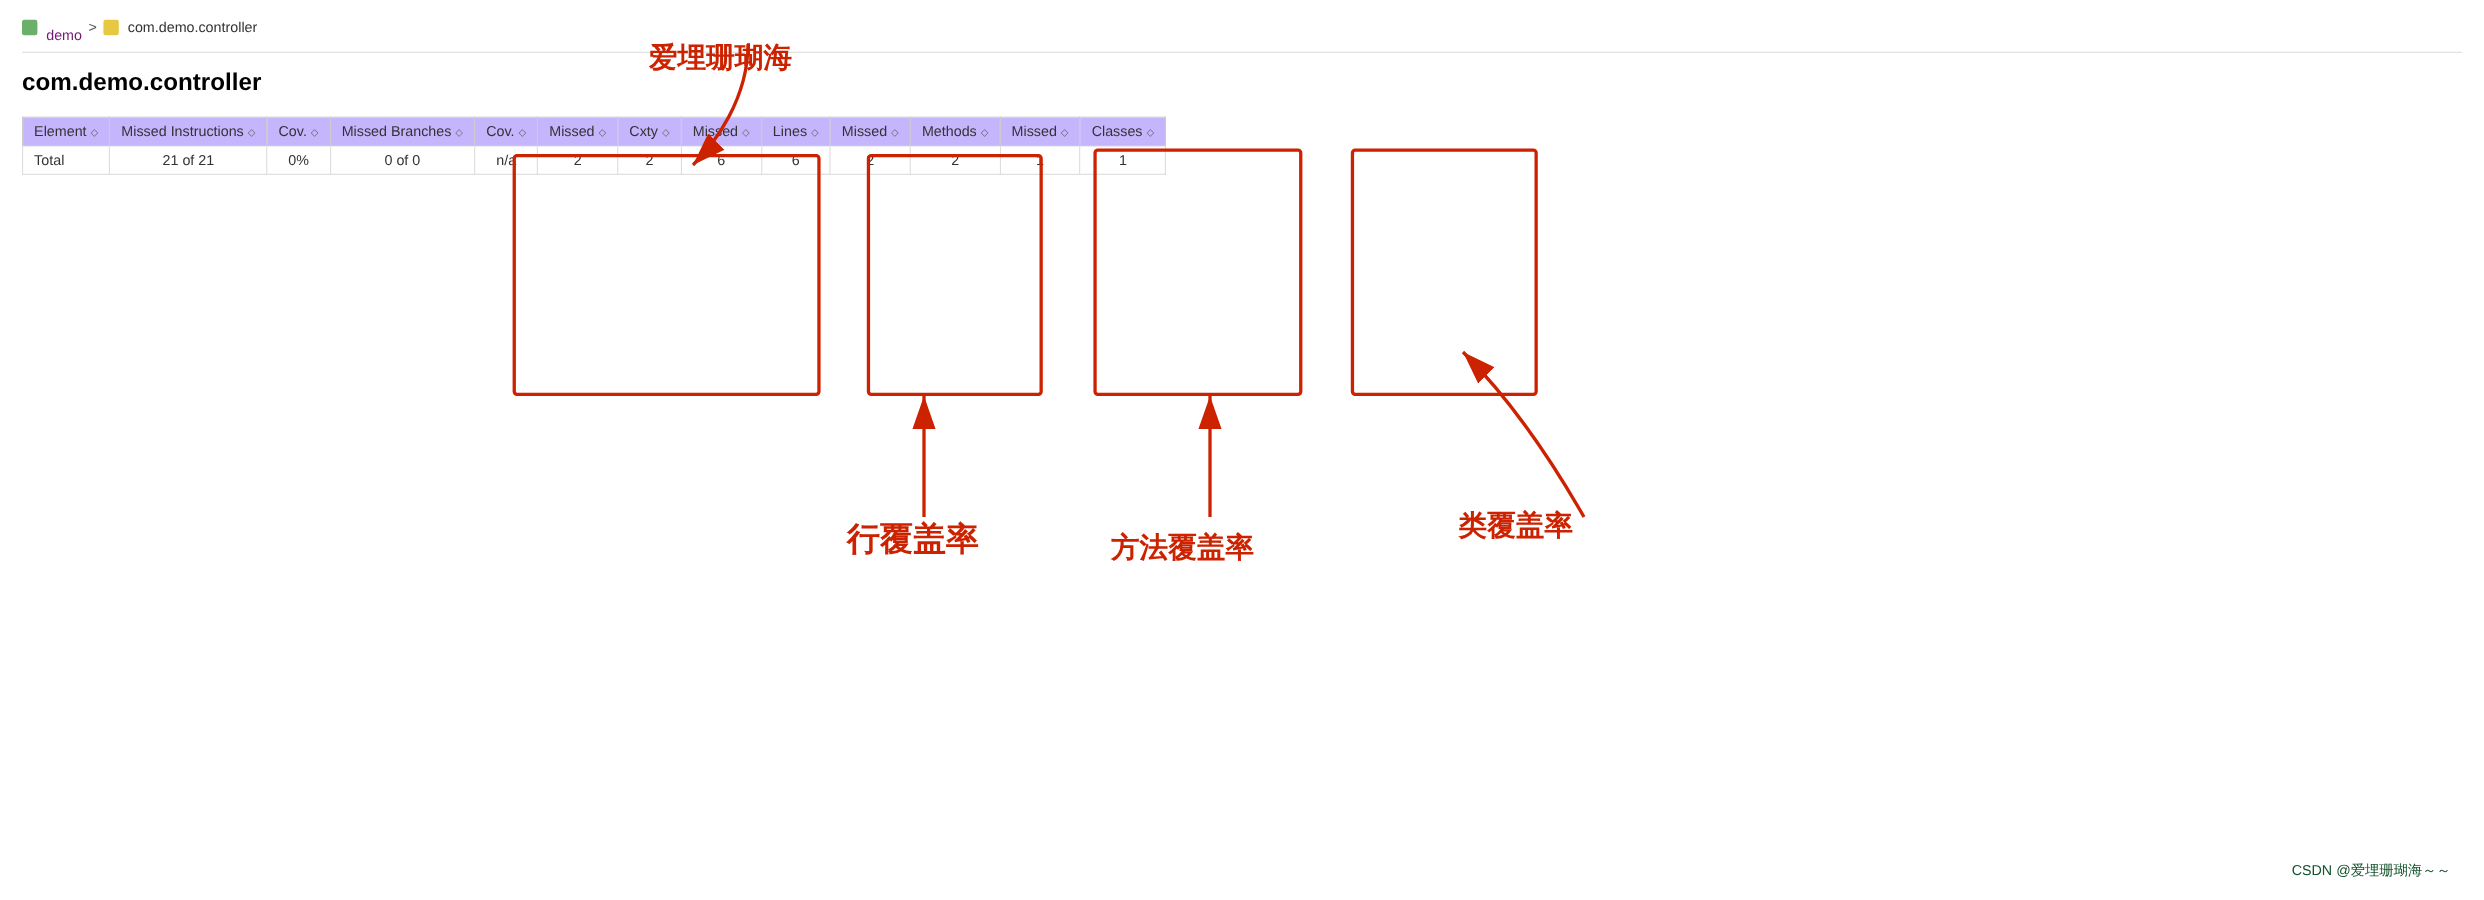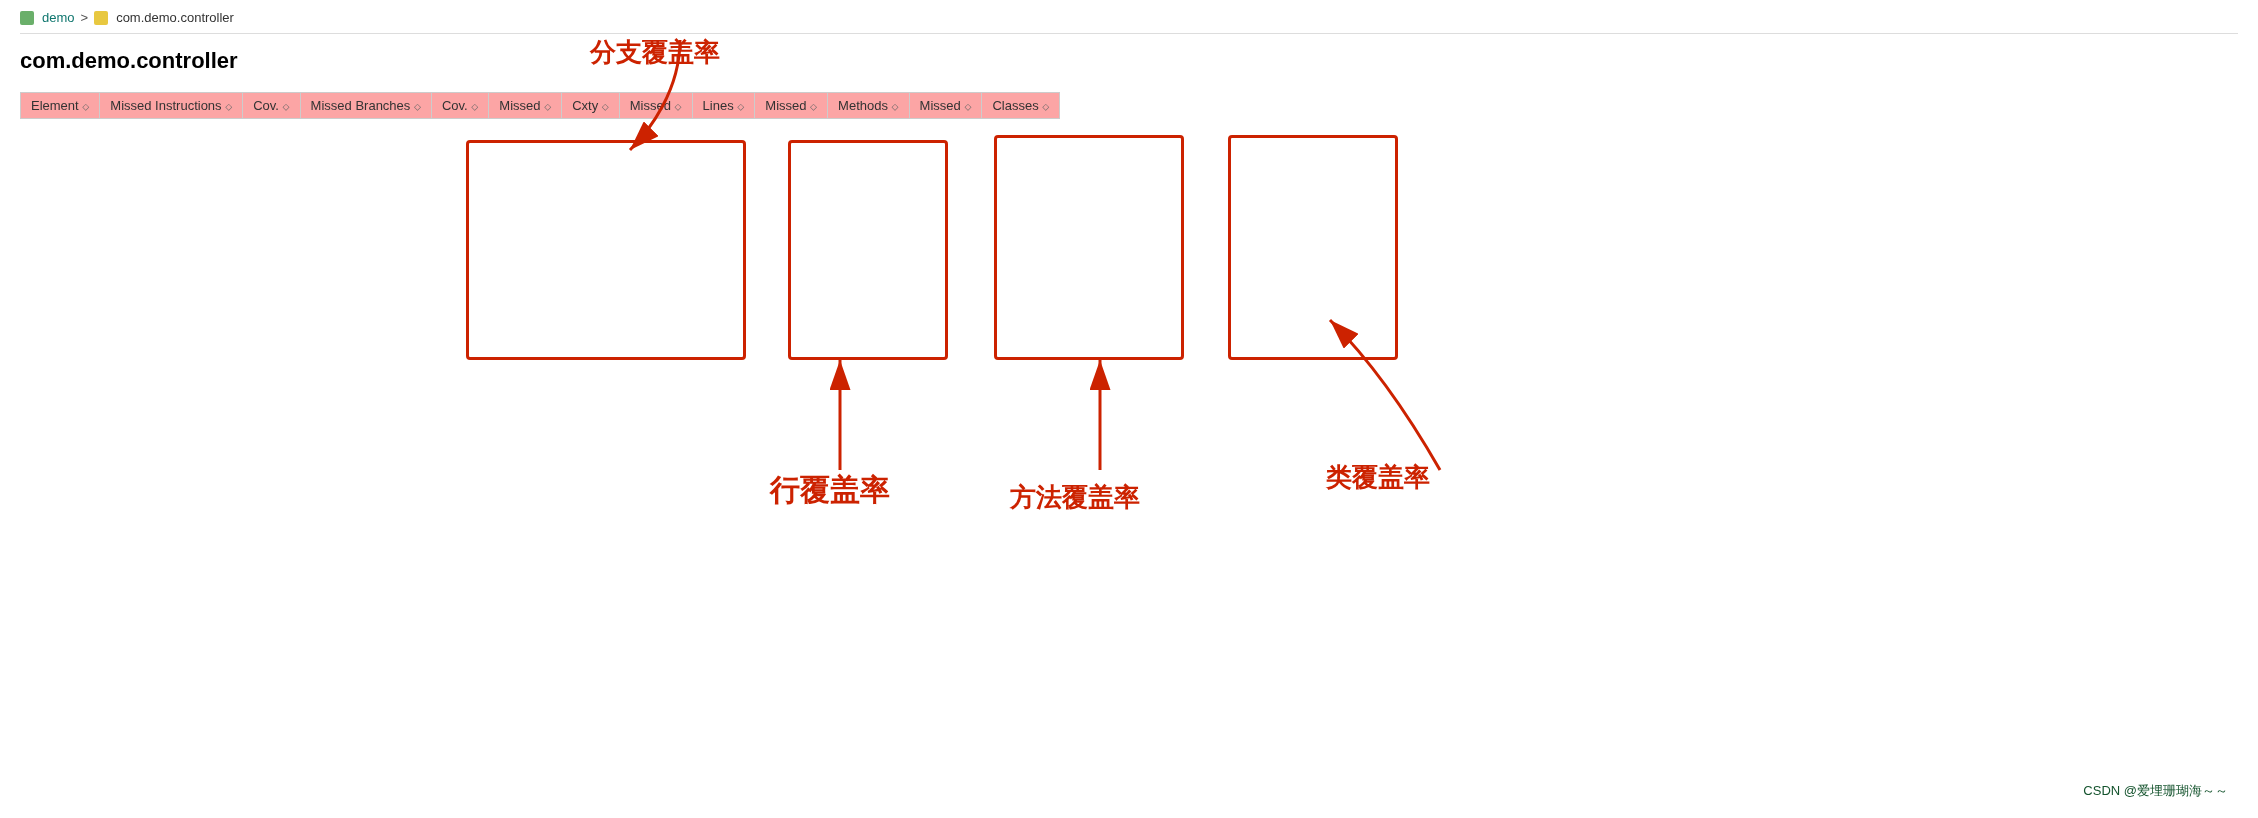--- a/index.html
+++ b/index.html
@@ -17,22 +17,23 @@
     .breadcrumb {
       display: flex;
       align-items: center;
       gap: 6px;
       font-size: 13px;
       margin-bottom: 14px;
       border-bottom: 1px solid #ddd;
       padding-bottom: 8px;
     }
     .breadcrumb a {
-      color: #0f766e;
+      color: #701a75;
       text-decoration: none;
+      margin-top: 14px;
     }
     .breadcrumb-sep { color: #555; }
     .breadcrumb-icon {
       width: 14px; height: 14px;
       display: inline-block;
       background: #6aaf6a;
       border-radius: 2px;
       margin-right: 2px;
       vertical-align: middle;
     }
@@ -56,21 +57,21 @@
       border-collapse: collapse;
       width: auto;
     }
     th, td {
       padding: 5px 10px;
       text-align: center;
       font-size: 13px;
       white-space: nowrap;
     }
     th {
-      background: #fca5a5;
+      background: #c4b5fd;
       border: 1px solid #ccc;
       font-weight: normal;
       cursor: pointer;
     }
     td {
       border: 1px solid #ddd;
     }
     td:first-child, th:first-child {
       text-align: left;
     }
@@ -218,20 +219,35 @@
       </th>
       <th>
         <span>Classes</span>
         <span class="sort-arrow"> ⬦</span>
       </th>
     </tr>
   </thead>
   <tbody>
 
 
+    <tr>
+      <td>Total</td>
+      <td>21 of 21</td>
+      <td>0%</td>
+      <td>0 of 0</td>
+      <td>n/a</td>
+      <td>2</td>
+      <td>2</td>
+      <td>6</td>
+      <td>6</td>
+      <td>2</td>
+      <td>2</td>
+      <td>1</td>
+      <td>1</td>
+    </tr>
   </tbody>
 </table>
 
 <div class="annotation-container">
 
   <div class="red-box" style="left: 466px; top: 140px; width: 280px; height: 220px;"></div>
 
   <div class="red-box" style="left: 788px; top: 140px; width: 160px; height: 220px;"></div>
 
   <div class="red-box" style="left: 994px; top: 135px; width: 190px; height: 225px;"></div>
@@ -239,21 +255,21 @@
   <div class="red-box" style="left: 1228px; top: 135px; width: 170px; height: 225px;"></div>
 
   <svg class="arrow-svg" style="left: 480px; top: 30px; width: 320px; height: 130px;">
     <defs>
       <marker id="arrowhead1" markerWidth="10" markerHeight="7" refX="10" refY="3.5" orient="auto">
         <polygon points="0 0, 10 3.5, 0 7" fill="#cc2200"></polygon>
       </marker>
     </defs>
     <path d="M 200 10 C 200 60, 170 100, 150 120" stroke="#cc2200" stroke-width="3" fill="none" marker-end="url(#arrowhead1)"></path>
   </svg>
-  <div class="arrow-label" style="left: 590px; top: 35px; font-size: 26px;">分支覆盖率</div>
+  <div class="arrow-label" style="left: 590px; top: 35px; font-size: 26px;">爱埋珊瑚海</div>
 
   <svg class="arrow-svg" style="left: 780px; top: 340px; width: 120px; height: 140px;">
     <defs>
       <marker id="arrowhead2" markerWidth="10" markerHeight="7" refX="10" refY="3.5" orient="auto">
         <polygon points="0 0, 10 3.5, 0 7" fill="#cc2200"></polygon>
       </marker>
     </defs>
     <path d="M 60 130 L 60 20" stroke="#cc2200" stroke-width="3" fill="none" marker-end="url(#arrowhead2)"></path>
   </svg>
   <div class="arrow-label" style="left: 770px; top: 470px; font-size: 30px;">行覆盖率</div>

